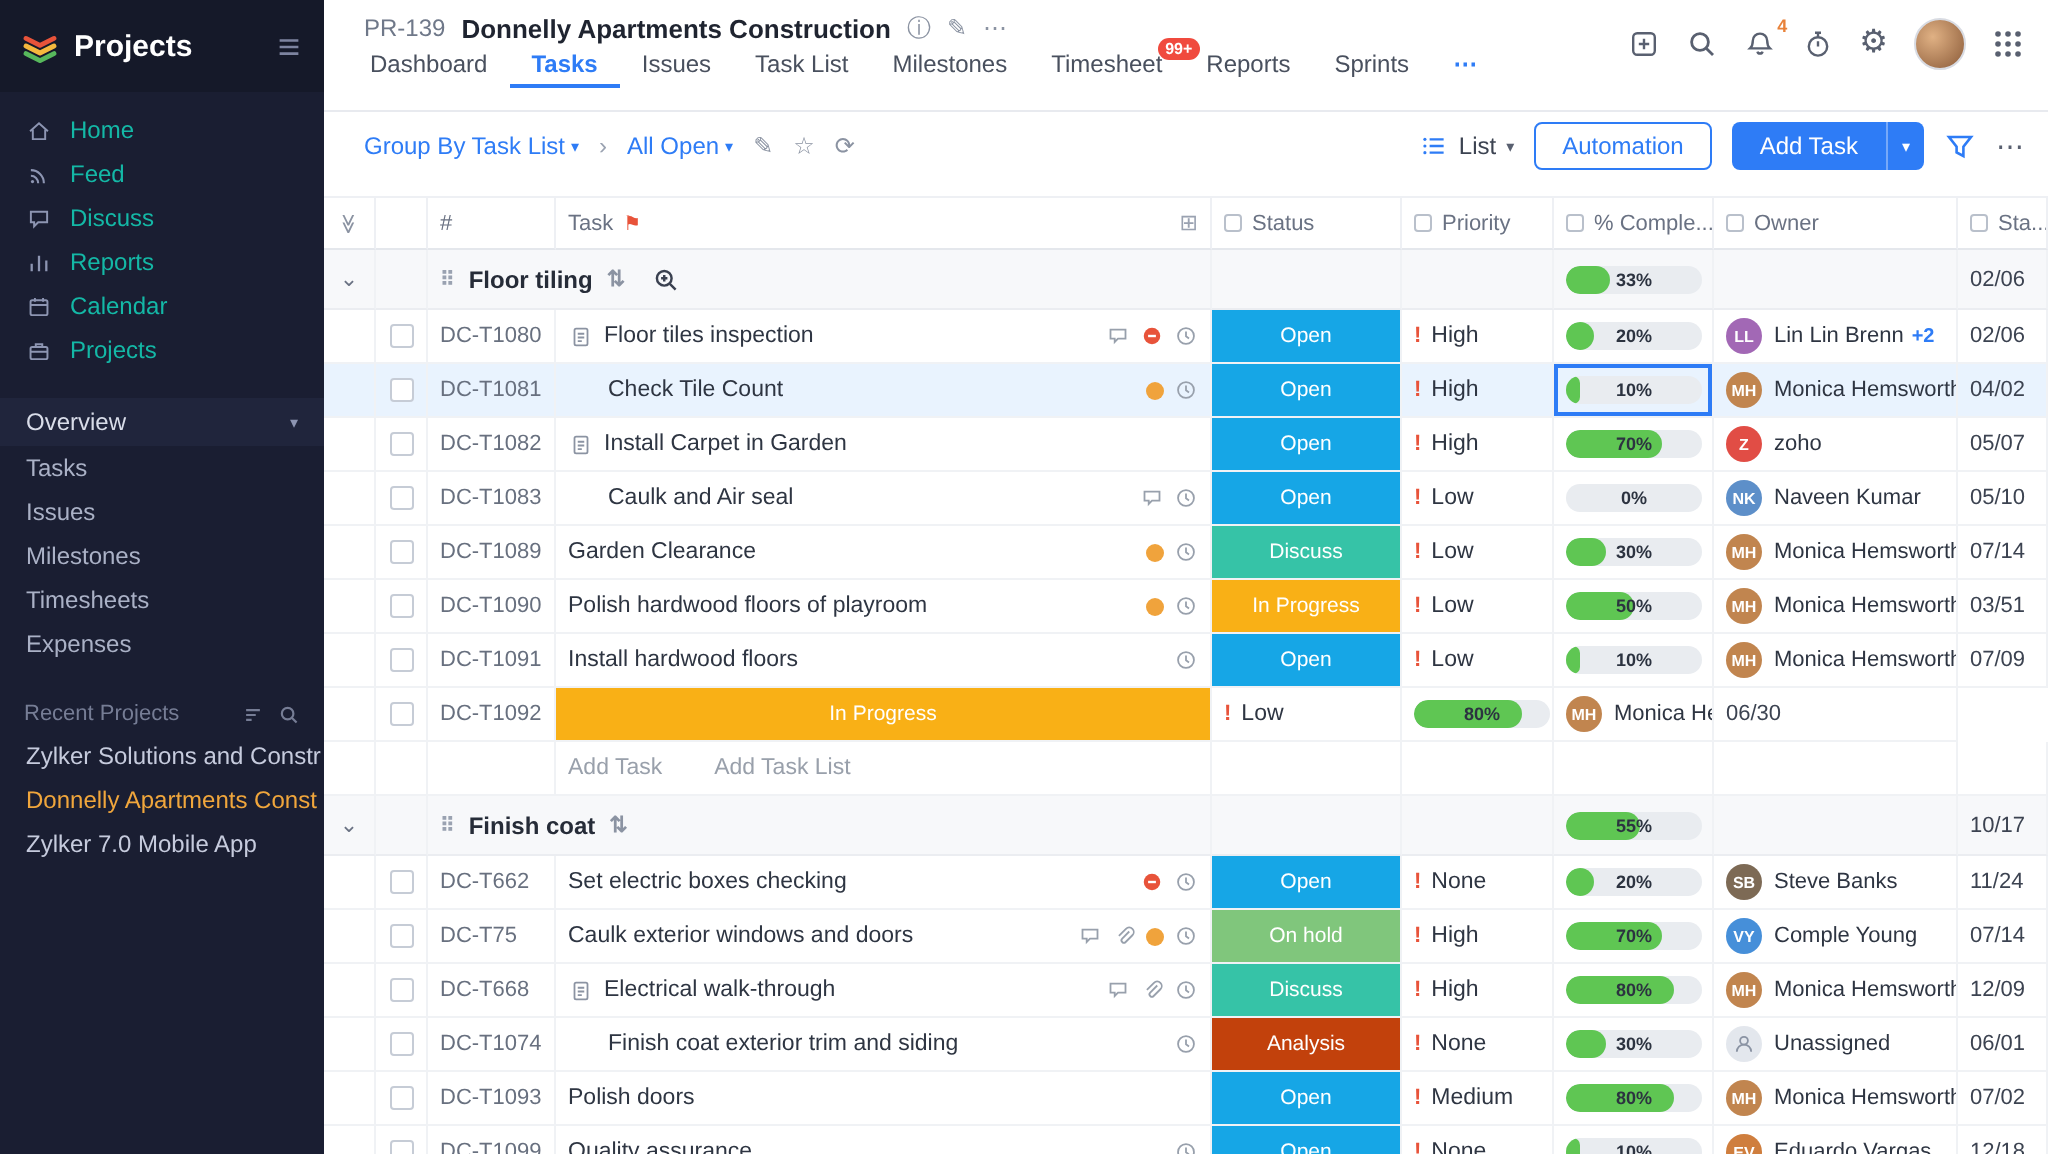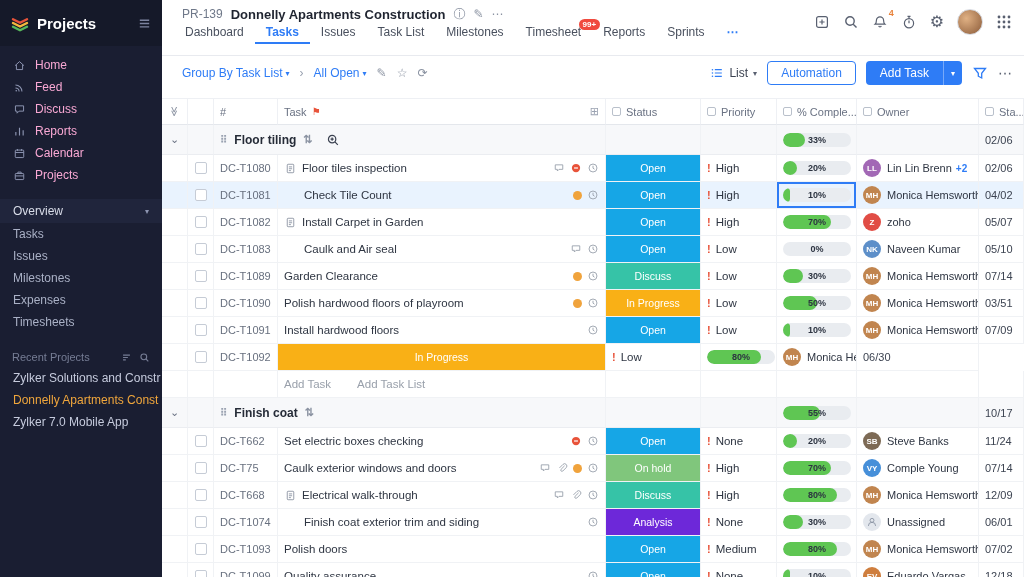--- a/index.html
+++ b/index.html
@@ -6,21 +6,21 @@
   body{width:1024px;height:577px;overflow:hidden;font-family:"Liberation Sans",sans-serif;background:#fff;color:#2e3542}
   .app{display:flex;width:1024px;height:577px}
 
   
   .sidebar{width:162px;flex:none;background:#1a1e32;color:#aab1c6;font-size:12px;display:flex;flex-direction:column;overflow:hidden}
   .logo-row{height:46px;flex:none;background:#151929;display:flex;align-items:center;gap:7px;padding:0 10px}
   .logoic{width:20px;height:20px}
   .logo-text{color:#fff;font-size:15px;font-weight:700;flex:1}
   .burger{width:15px;height:15px;color:#7d84a0}
   .nav{padding-top:8px}
-  .nitem{height:22px;display:flex;align-items:center;gap:9px;padding:0 13px;color:#f9a8d4;cursor:pointer}
+  .nitem{height:22px;display:flex;align-items:center;gap:9px;padding:0 13px;color:#14b8a6;cursor:pointer}
   .nitem .ic{width:13px;height:13px;color:#8d95b2}
   .ovr{margin-top:13px;height:24px;display:flex;align-items:center;justify-content:space-between;padding:0 13px;color:#d9dde9;background:#20253c;cursor:pointer}
   .sitem{height:22px;display:flex;align-items:center;padding:0 13px;color:#aab1c6;cursor:pointer}
   .rhead{margin-top:14px;height:20px;display:flex;align-items:center;gap:7px;padding:0 12px;color:#767d95;font-size:11px}
   .rhead .lbl{flex:1}
   .rhead .ic{width:11px;height:11px}
   .ritem{height:22px;display:flex;align-items:center;padding:0 13px;color:#c6cbdd;white-space:nowrap;overflow:hidden;cursor:pointer}
   .ritem.active{color:#f0a63c}
 
   
@@ -180,24 +180,24 @@
         <div class="sitem">
           <span>Tasks</span>
         </div>
         <div class="sitem">
           <span>Issues</span>
         </div>
         <div class="sitem">
           <span>Milestones</span>
         </div>
         <div class="sitem">
+          <span>Timesheets</span>
+        </div>
+        <div class="sitem">
           <span>Expenses</span>
-        </div>
-        <div class="sitem">
-          <span>Timesheets</span>
         </div>
       </div>
     <div class="rhead">
       <span class="lbl">Recent Projects</span>
       <span class="ic">
         <svg viewBox="0 0 16 16" fill="none" stroke="currentColor" stroke-width="1.6">
             <path d="M3 4.5h10M3 8h7M3 11.5h4"></path>
           </svg>
       </span>
       <span class="ic">
@@ -880,21 +880,21 @@
               <span class="ticons">
                 <span class="ic ">
                   <svg viewBox="0 0 16 16" fill="none" stroke="currentColor" stroke-width="1.2">
                     <circle cx="8" cy="8" r="5.3"></circle>
                     <path d="M8 5v3.2l2 1.4"></path>
                   </svg>
                 </span>
               </span>
             </div>
             <div class="cell cstatus">
-              <span class="chip" style="background: #6d28d9;">Analysis</span>
+              <span class="chip" style="background: #c2410c;">Analysis</span>
             </div>
             <div class="cell">
               <span class="pri-bang">!</span>
               <span>None</span>
             </div>
             <div class="cell">
               <div class="bar">
                 <div class="fill" style="width: 30%; background: rgb(95, 198, 83);"></div>
                 <span class="pct">30%</span>
               </div>

